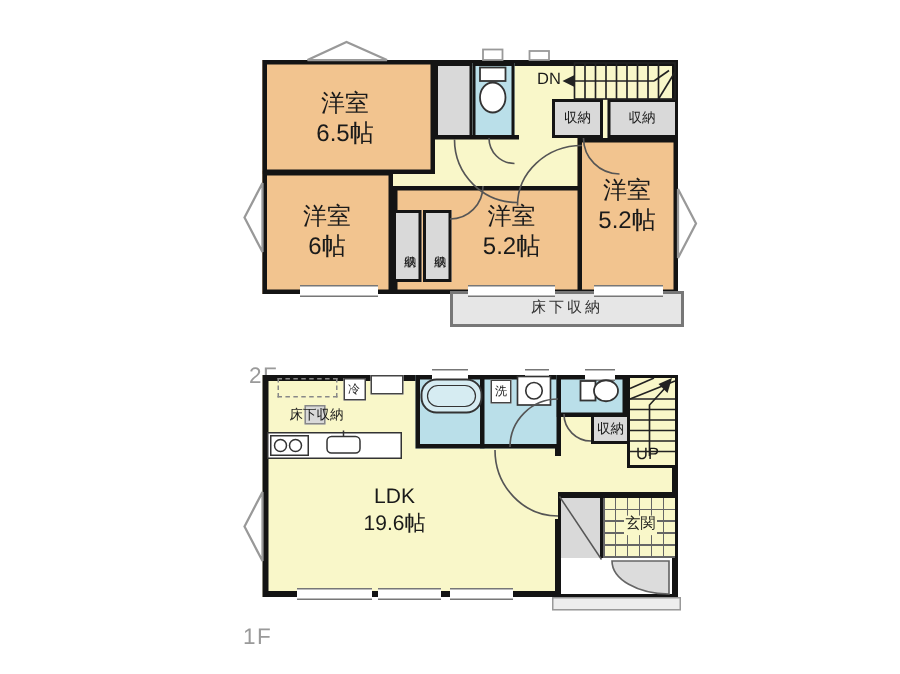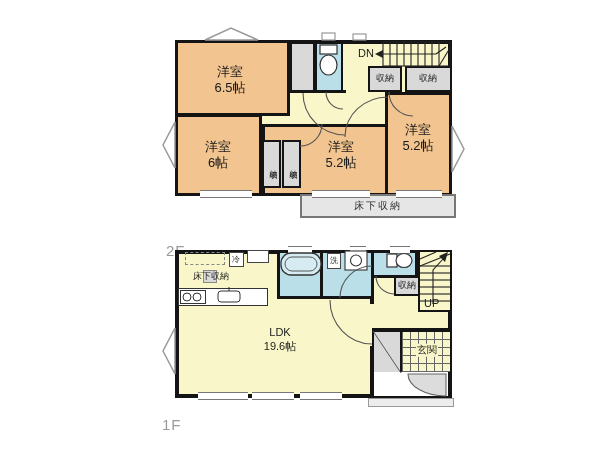--- a/index.html
+++ b/index.html
@@ -13,21 +13,21 @@
   .wall{background:#141414;}
   .balcony{background:#e6e6e6;border:2px solid #777;}
   .porchstep{background:#ededed;border:1px solid #999;}
   .porch{background:#ffffff;}
   .win{background:#ffffff;border-top:1px solid #777;border-bottom:1px solid #777;}
   .whitebox{background:#ffffff;border:1px solid #444;}
   .dashedbox{border:1px dashed #888;}
   .graychip{background:#d9d9d9;border:1px solid #888;}
   .label{position:absolute;transform:translate(-50%,-50%);text-align:center;
          white-space:nowrap;line-height:1.25;}
-  .roomlbl{font-size:13px;}
+  .roomlbl{font-size:16px;}
   .small{font-size:9px;}
   .tiny{font-size:8px;}
   .stairlbl{font-size:11px;}
   .floorlbl{position:absolute;font-size:15px;color:#9a9a9a;letter-spacing:1px;}
   .vert{writing-mode:vertical-rl;text-orientation:upright;font-size:8px;
         transform:translate(-50%,-50%);position:absolute;letter-spacing:0;}
   .genkan{background:#f9f7c9;border:2px solid #141414;
     background-image:
       repeating-linear-gradient(0deg,#666 0,#666 1px,transparent 1px,transparent 8px),
       repeating-linear-gradient(90deg,#666 0,#666 1px,transparent 1px,transparent 8px);}
@@ -107,21 +107,21 @@
   <div class="abs whitebox" style="left:247px;top:250px;width:22px;height:13px;"></div>
   <div class="abs whitebox" style="left:327px;top:253px;width:14px;height:16px;"></div>
 
   <div class="abs win" style="left:288px;top:246px;width:24px;height:8px;"></div>
   <div class="abs win" style="left:350px;top:246px;width:16px;height:8px;"></div>
   <div class="abs win" style="left:390px;top:246px;width:20px;height:8px;"></div>
   <div class="abs win" style="left:198px;top:392px;width:50px;height:8px;"></div>
   <div class="abs win" style="left:252px;top:392px;width:42px;height:8px;"></div>
   <div class="abs win" style="left:300px;top:392px;width:42px;height:8px;"></div>
 
-  <div class="label" style="left:280px;top:340px;font-size:11px;">
+  <div class="label" style="left:263px;top:340px;font-size:14px;">
     <span style="display:block;">LDK</span>
     <span style="display:block;">19.6帖</span>
   </div>
   <div class="label small" style="left:211px;top:277px;text-align:center;">床下収納</div>
   <div class="label tiny" style="left:236px;top:260px;">冷</div>
   <div class="label tiny" style="left:334px;top:261px;">洗</div>
   <div class="label small" style="left:407px;top:286px;">収納</div>
   <div class="abs stairlbl" style="left:424px;top:297px;">UP</div>
   <div class="label" style="left:427px;top:350px;font-size:10px;background:#f9f7c9;padding:0 1px;">玄関</div>
   <div class="floorlbl" style="left:162px;top:416px;">1F</div>

